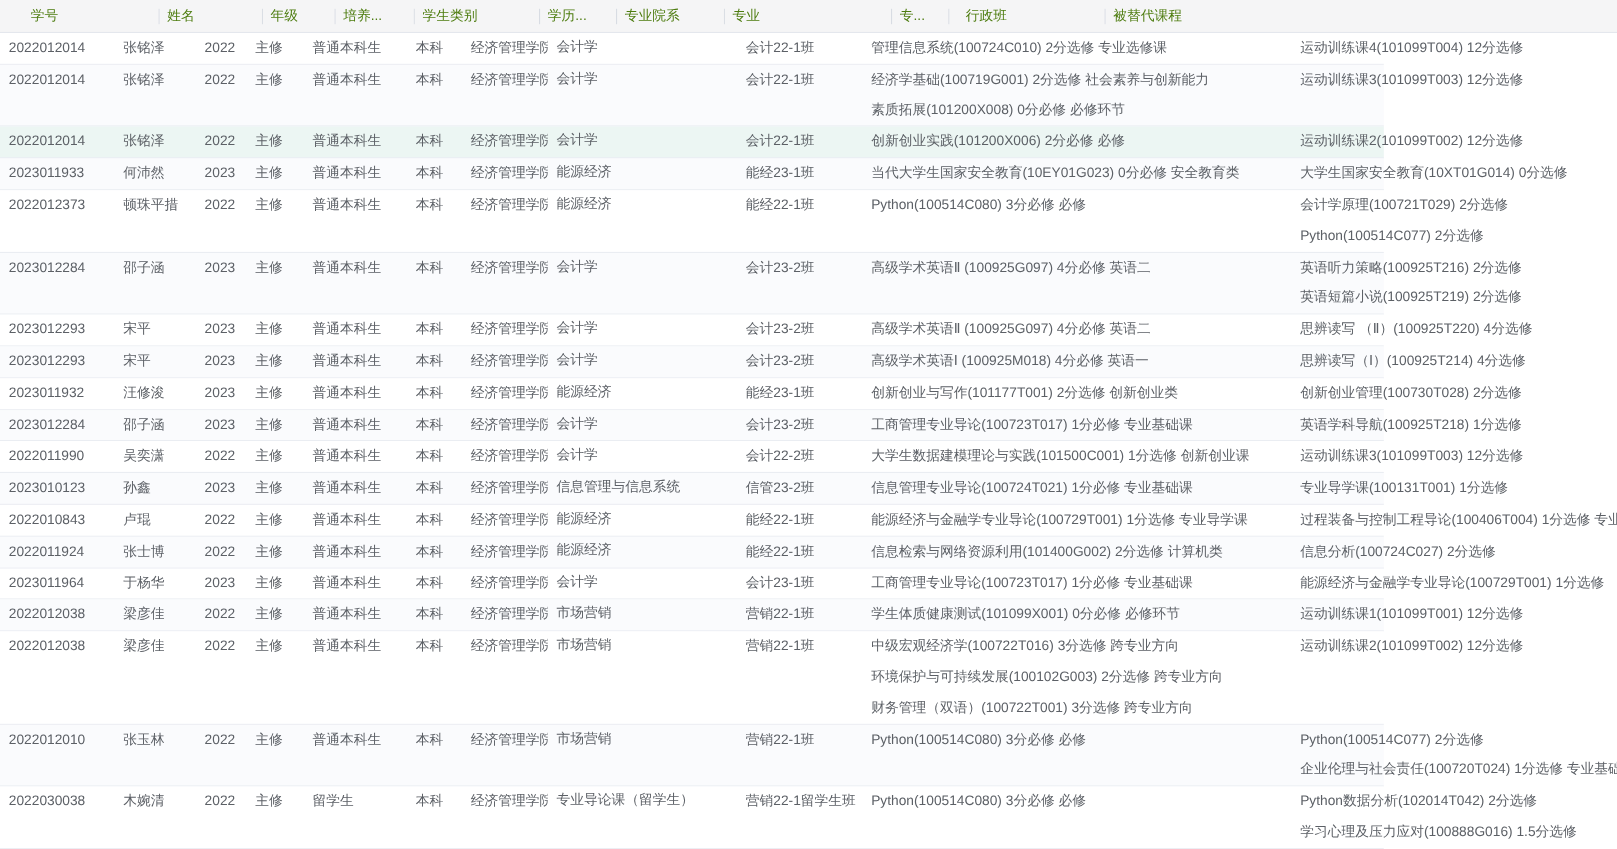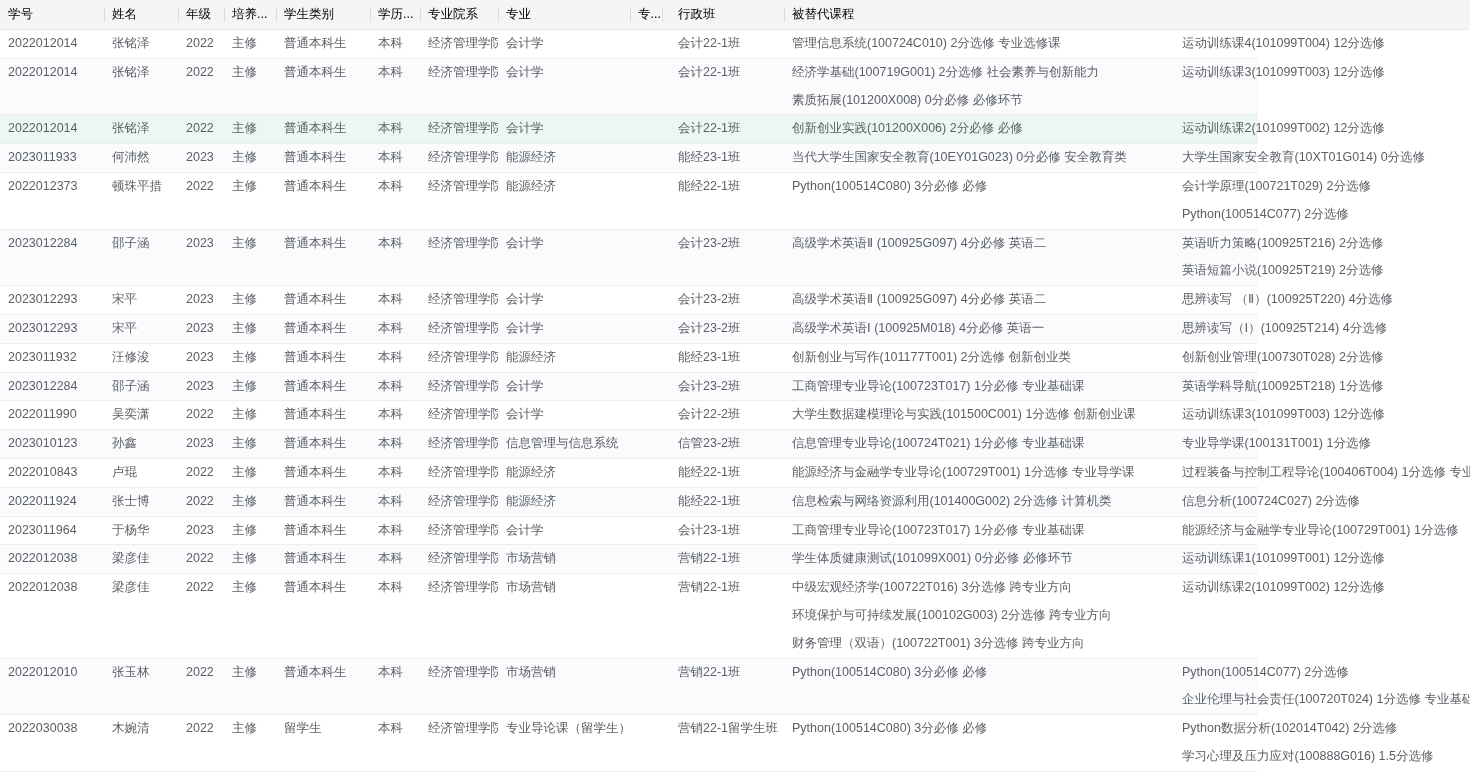--- a/index.html
+++ b/index.html
@@ -6,41 +6,41 @@
   .app{
     width:1470px;height:772px;overflow:hidden;position:relative;
     background:#fff;
     font-family:"Liberation Sans","DejaVu Sans",sans-serif;
     font-size:12.5px;color:#5c6066;
   }
   .thead{display:flex;height:30px;background:#f5f5f6;border-bottom:1px solid #e4e7ed;box-sizing:border-box;}
   .hcell{
     position:relative;display:flex;align-items:center;
     padding:0 8px;box-sizing:border-box;flex-shrink:0;
-    color:#000000;font-size:12.5px;white-space:nowrap;overflow:hidden;
+    color:#4d7c0f;font-size:12.5px;white-space:nowrap;overflow:hidden;margin-left:20px;
   }
   .hcell:not(:first-child)::before{
     content:"";position:absolute;left:0;top:8px;height:14px;width:1px;background:#d8dce3;
   }
   .tbody{width:1258px;}
   .row{display:flex;background:#fff;border-bottom:1px solid #eaedf2;box-sizing:border-box;}
   .row.stripe{background:#fafbfd;}
   .row.hl{background:#ecf6f3;}
   .cell{padding:0 8px;box-sizing:border-box;flex-shrink:0;white-space:nowrap;overflow:hidden;}
   .cell.ovf{overflow:visible;margin-left:34px;}
   .line{height:27.8px;line-height:27.8px;}
   
   .col-sid{width:104px;}
   .col-name{width:74px;}
   .col-grade{width:46px;}
   .col-train{width:52px;}
   .col-cat{width:94px;}
   .col-deg{width:50px;}
   .col-dept{width:78px;}
-  .col-major{width:132px;}
+  .col-major{width:132px;font-family:Liberation Mono, monospace;}
   .col-trunc{width:32px;}
   .col-class{width:122px;padding-left:16px;}
   .col-replaced{width:356px;}
   .col-replacement{width:330px;}
 </style>
 </head>
 <body>
 
 <div class="app">
   <div class="thead">

